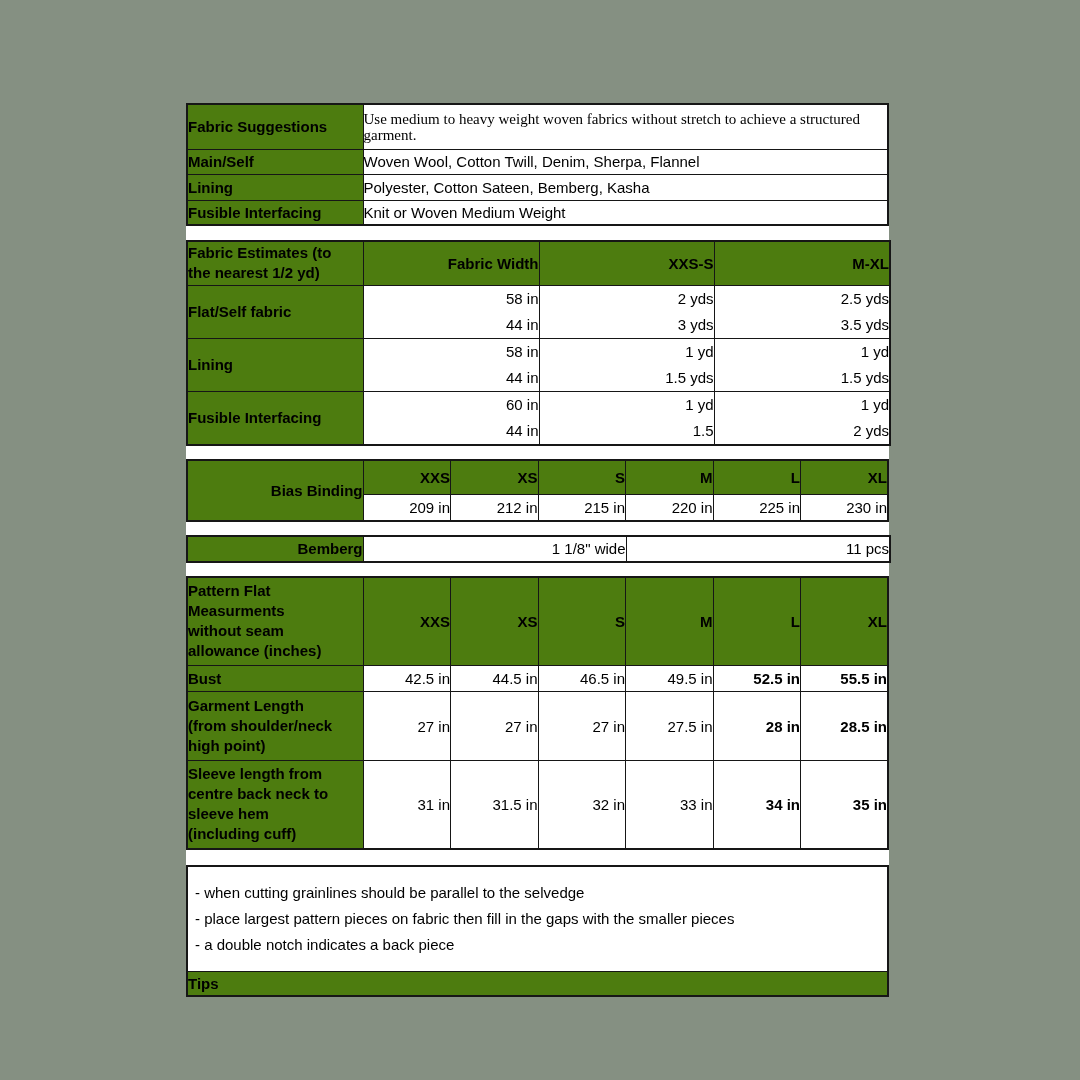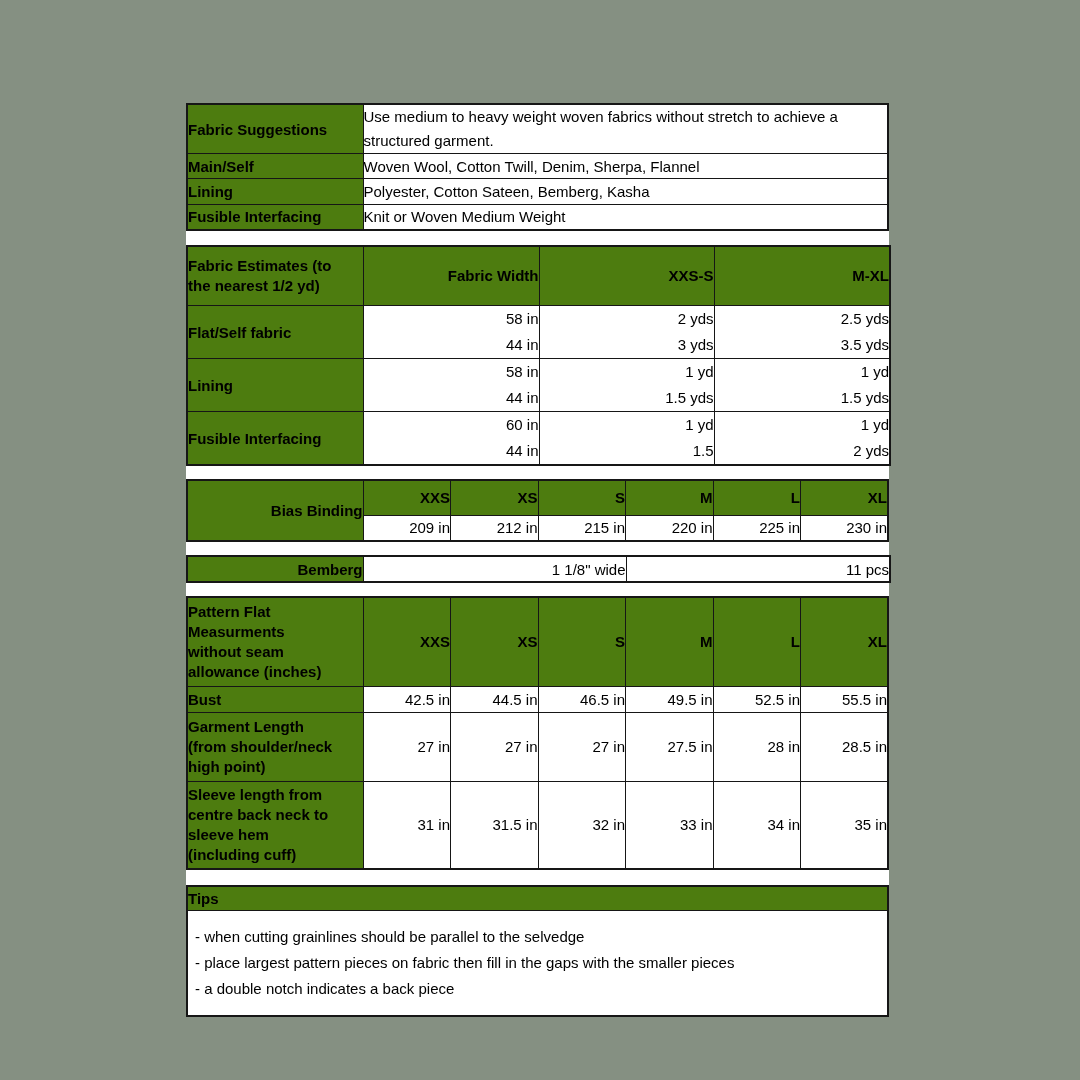--- a/index.html
+++ b/index.html
@@ -31,24 +31,24 @@
     padding: 0;
     vertical-align: middle;
   }
   .g  { background: #4d7c0f; }      
   .b  { font-weight: 700; }
   .l  { text-align: left; padding: 2px 7px; }
   .c  { text-align: right; }
   .vb { vertical-align: bottom; }
   .vt { vertical-align: top; }
   .ml { white-space: pre-line; line-height: 20px; }
-  .sm { font-size: 13.5px; }
+  .sm { font-size: 13.5px; font-weight: bold; }
   .pb { padding-bottom: 5px; }
   .line2 div { line-height: 26px; }
-  .wrapval { line-height: 24px; padding: 2px 7px; }
+  .wrapval { line-height: 16px; padding: 2px 7px; font-family: Liberation Serif, serif; }
   .tips-body { padding: 3px 0; }
   .tips-body div { line-height: 26px; padding-left: 7px; }
   .mb14 { margin-bottom: 14px; }
   .mb13 { margin-bottom: 13px; }
   .mb15 { margin-bottom: 15px; }
 </style>
 </head>
 <body>
 
 <div class="panel">
@@ -79,21 +79,21 @@
     </table>
 
   <table class="tbl mb13">
     <colgroup>
         <col style="width:176px">
         <col style="width:176px">
         <col style="width:175px">
         <col style="width:176px">
       </colgroup>
     <tbody>
-        <tr style="height:60px">
+        <tr style="height:44px">
       <td class="g b l ml">Fabric Estimates (to
 the nearest 1/2 yd)</td>
       <td class="g b c vb pb">Fabric Width</td>
       <td class="g b c vb pb">XXS-S</td>
       <td class="g b c vb pb">M-XL</td>
     </tr>
     <tr style="height:52px">
       <td class="g b l">Flat/Self fabric</td>
       <td class="c line2">
         <div>58 in</div>
@@ -243,26 +243,26 @@
       <td class="c vb pb sm">35 in</td>
     </tr>
   </tbody>
     </table>
 
   <table class="tbl">
     <colgroup>
         <col>
       </colgroup>
     <tbody>
-        <tr style="height:24px">
-      <td class="g b l">Tips</td>
-    </tr>
-    <tr style="height:106px">
+        <tr style="height:106px">
       <td class="vt tips-body">
         <div>- when cutting grainlines should be parallel to the selvedge</div>
         <div>- place largest pattern pieces on fabric then fill in the gaps with the smaller pieces</div>
         <div>- a double notch indicates a back piece</div>
       </td>
     </tr>
+    <tr style="height:24px">
+      <td class="g b l">Tips</td>
+    </tr>
   </tbody>
     </table>
 
 </div>
 
 </body></html>

